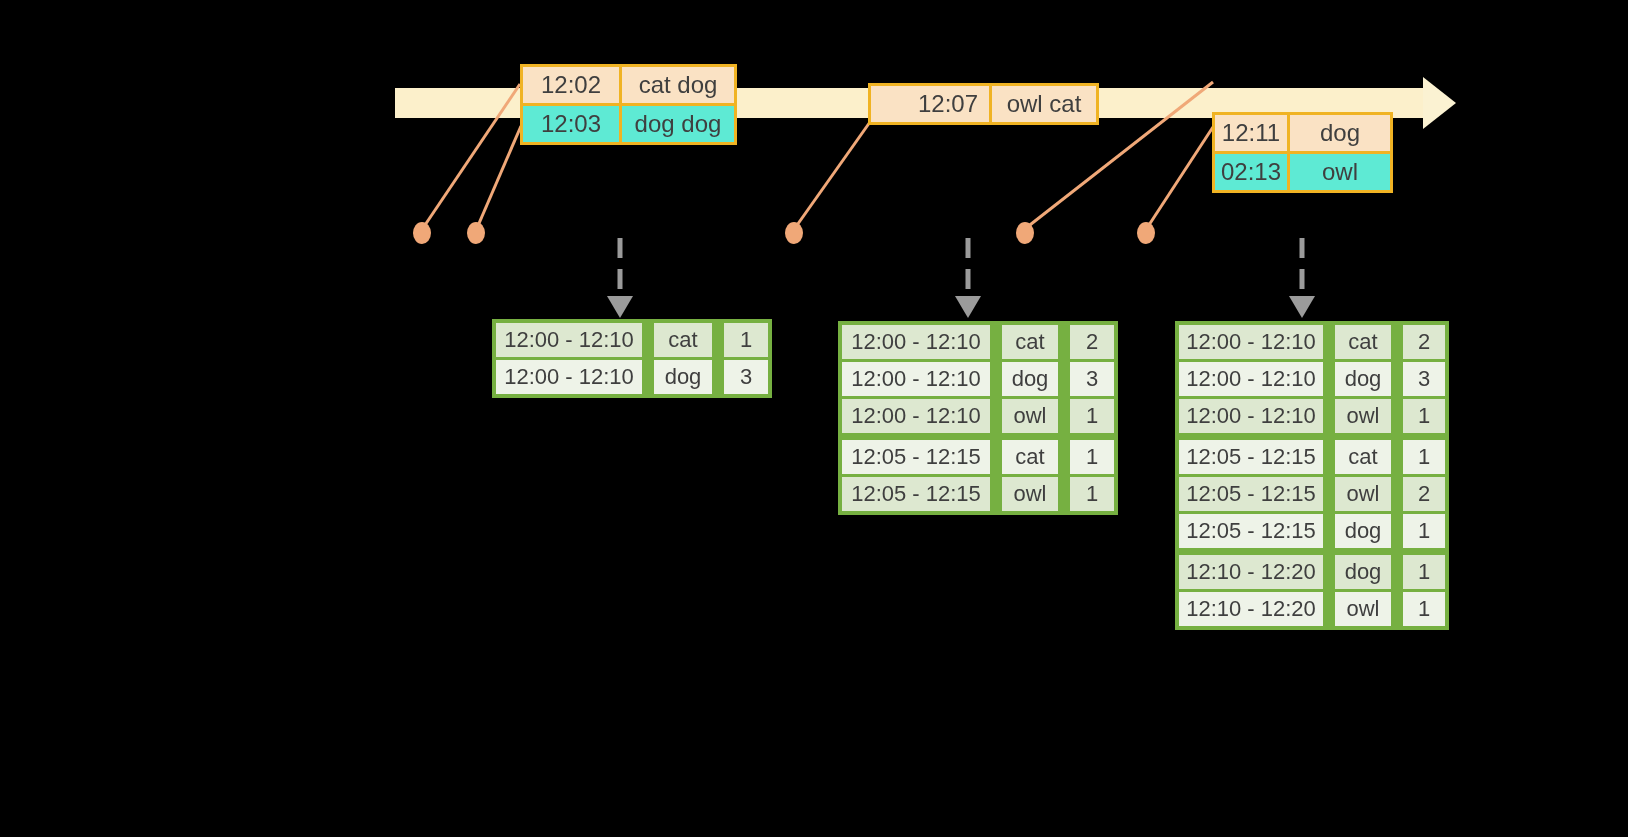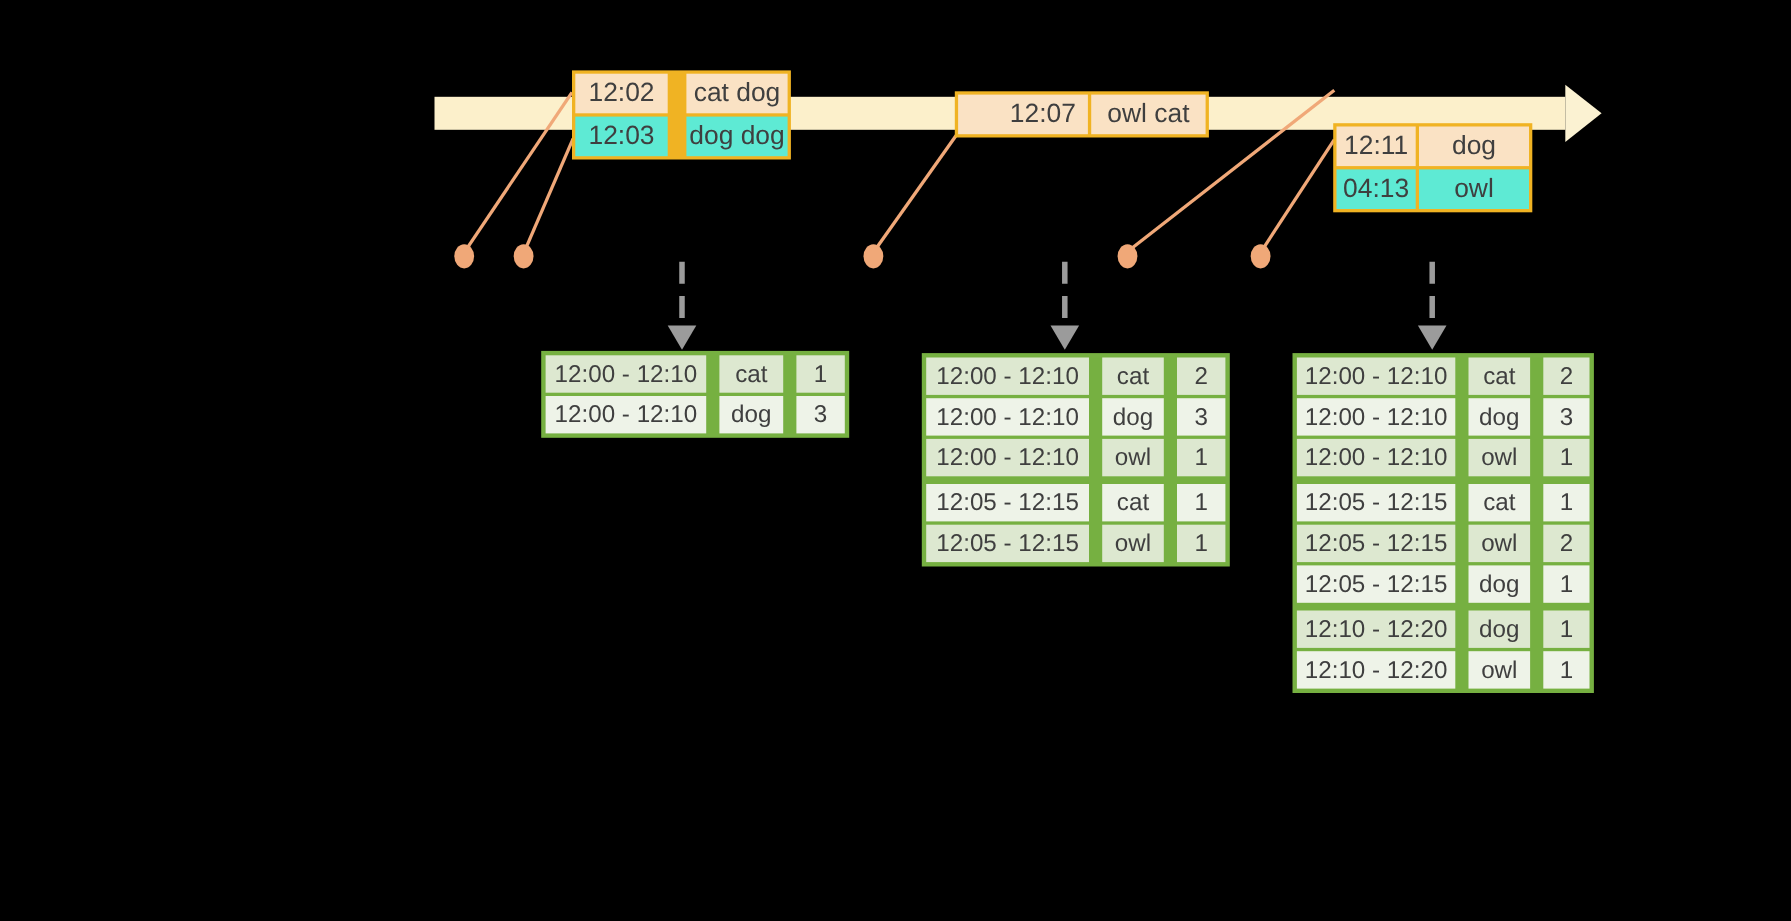--- a/index.html
+++ b/index.html
@@ -21,21 +21,21 @@
     position:absolute;z-index:3;background:#f0b323;padding:3px;
     display:flex;flex-direction:column;row-gap:3px;
   }
   .etable .row{display:flex;column-gap:3px;}
   .etable .cell{
     height:36px;display:flex;align-items:center;justify-content:center;
     font-size:24px;line-height:1;
   }
   .etable .row.dark .cell{background:#fae2c4;}
   .etable .row.light .cell{background:#5eead4;}
-  #etable-a{left:520px;top:64px;} #etable-a .t{width:84px;} #etable-a .w{width:92px;margin-left:14px;}
+  #etable-a{left:520px;top:64px;} #etable-a .t{width:96px;} #etable-a .w{width:112px;}
   #etable-b{left:868px;top:83px;} #etable-b .t{width:82px;padding-left:36px;} #etable-b .w{width:104px;}
   #etable-c{left:1212px;top:64px;margin-top:48px;} #etable-c .t{width:72px;} #etable-c .w{width:100px;}
   
   .rtable{
     position:absolute;z-index:3;background:#76b041;padding:4px;
     display:flex;flex-direction:column;row-gap:3px;
   }
   .rtable .row{display:flex;column-gap:12px;}
   .rtable .row.group-start{margin-top:4px;}
   .rtable .cell{
@@ -100,21 +100,21 @@
       <div class="cell w">owl cat</div>
     </div>
   </div>
 
   <div id="etable-c" class="etable">
     <div class="row dark">
       <div class="cell t">12:11</div>
       <div class="cell w">dog</div>
     </div>
     <div class="row light">
-      <div class="cell t">04:13</div>
+      <div class="cell t">02:13</div>
       <div class="cell w">owl</div>
     </div>
   </div>
 
   <div id="rtable-1" class="rtable">
     <div class="row dark">
       <div class="cell t">12:00 - 12:10</div>
       <div class="cell w">cat</div>
       <div class="cell c">1</div>
     </div>

